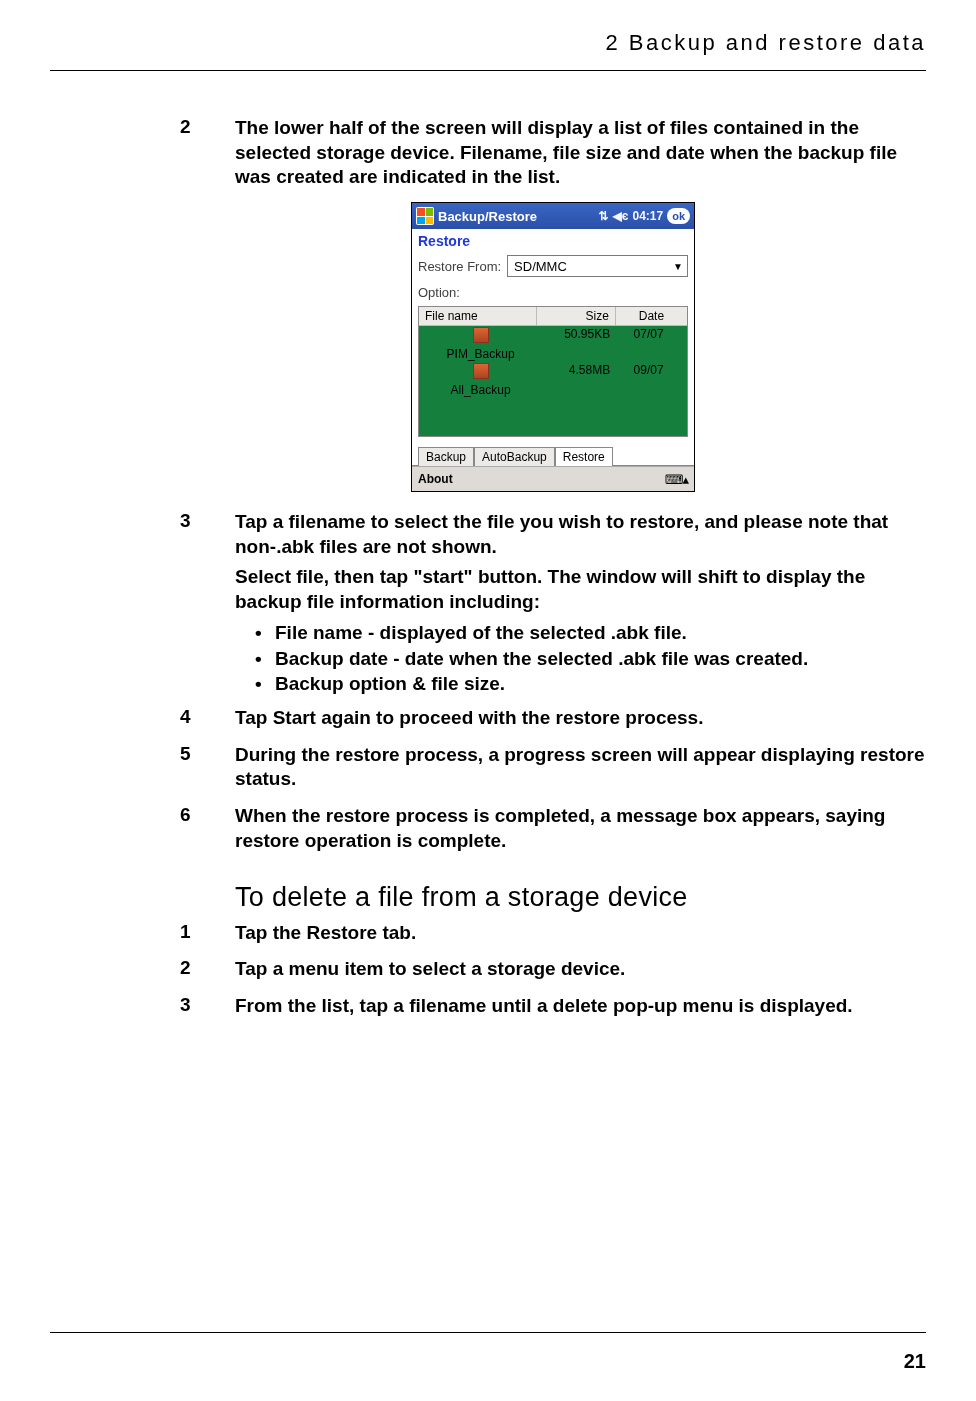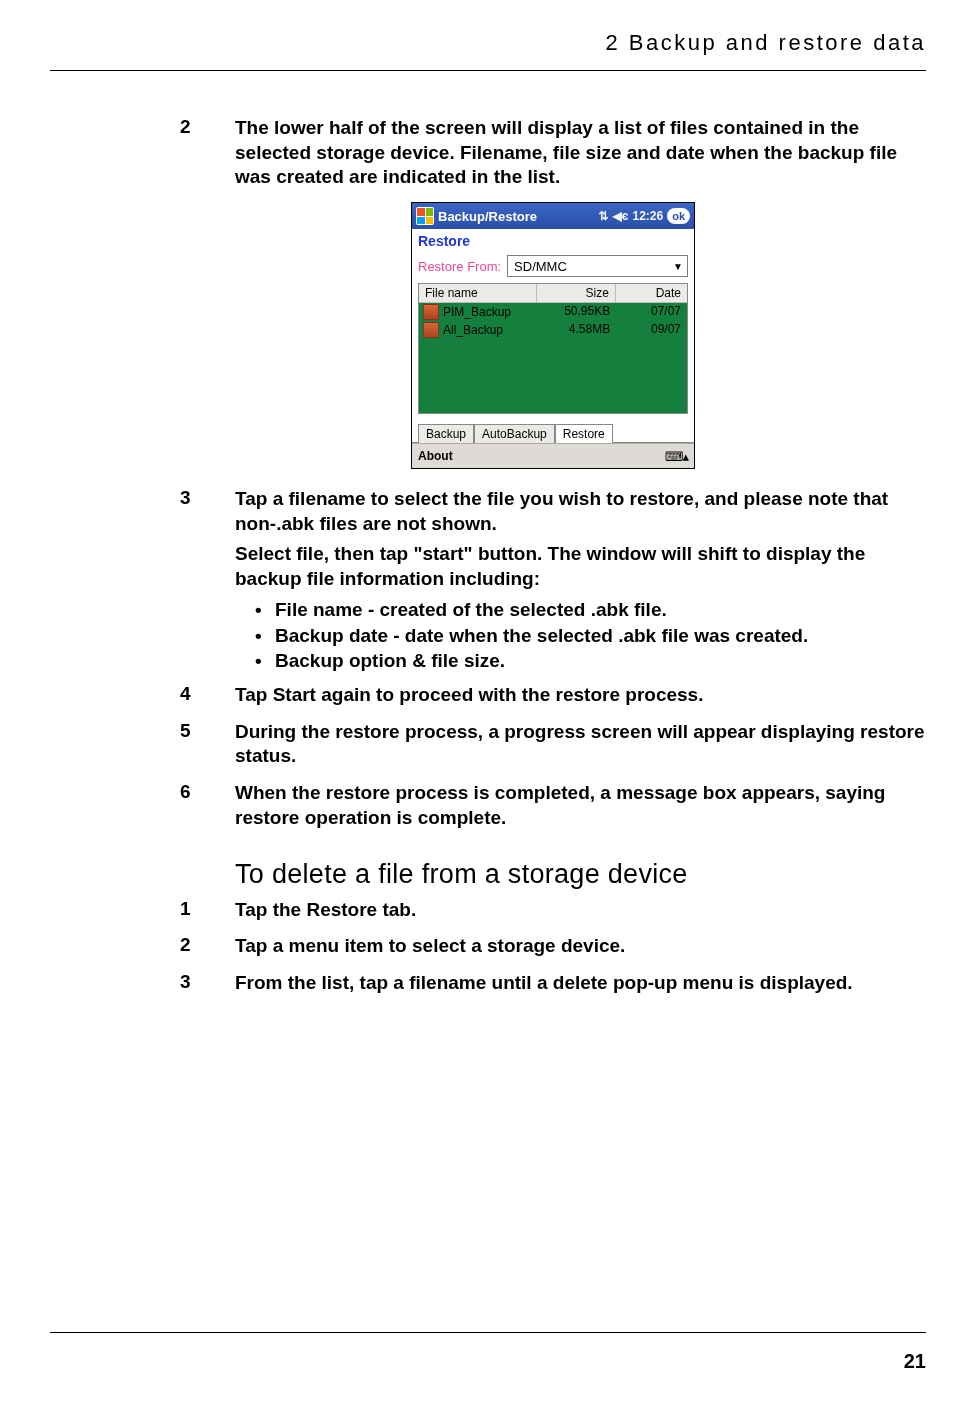--- a/index.html
+++ b/index.html
@@ -143,21 +143,21 @@
     font-size: 14px;
   }
   .field-row {
     display: flex;
     align-items: center;
     padding: 4px 6px;
     gap: 6px;
   }
   .field-row label {
     font-size: 13px;
-    color: #ec4899;
+    color: #404040;
   }
   .combo {
     flex: 1;
     height: 20px;
     border: 1px solid #7a7a7a;
     display: flex;
     align-items: center;
     justify-content: space-between;
     padding: 0 4px 0 6px;
     background: #fff;
@@ -178,32 +178,33 @@
     border-bottom: 1px solid #bbb;
     font-size: 12px;
   }
   .file-table .hdr > div {
     padding: 2px 6px;
     border-right: 1px solid #bbb;
   }
   .file-table .hdr > div:last-child { border-right: none; }
   .col-name { flex: 1.6; }
   .col-size { flex: 1; text-align: right; }
-  .col-date { flex: 0.9; text-align: right; }
+  .col-date { flex: 0.9; text-align: center; }
   .file-rows { height: 110px; }
   .file-row {
     display: flex;
     font-size: 12px;
     padding: 1px 0;
   }
   .file-row .col-name {
     display: flex;
     align-items: center;
     gap: 4px;
     padding-left: 4px;
+    flex-direction: column;
   }
   .file-row .col-size { padding-right: 6px; }
   .file-row .col-date { padding-right: 6px; }
   .file-icon {
     width: 14px; height: 14px;
     background: linear-gradient(#d63, #a42);
     border: 1px solid #832;
     display: inline-block;
   }
   .start-row {
@@ -299,34 +300,37 @@
           <span class="winflag">
               <span></span>
               <span></span>
               <span></span>
               <span></span>
             </span>
           <span>Backup/Restore</span>
           <span class="spacer"></span>
           <span class="tb-icon">⇅</span>
           <span class="tb-icon">◀є</span>
-          <span class="tb-icon">12:26</span>
+          <span class="tb-icon">04:17</span>
           <span class="ok-badge">ok</span>
         </div>
 
         <div class="restore-label">Restore</div>
 
         <div class="field-row">
           <label>Restore From:</label>
           <div class="combo">
             <span>SD/MMC</span>
             <span class="caret">▼</span>
           </div>
         </div>
 
+        <div class="field-row">
+          <label>Option:</label>
+        </div>
 
         <div class="file-table">
           <div class="hdr">
             <div class="col-name">File name</div>
             <div class="col-size">Size</div>
             <div class="col-date">Date</div>
           </div>
           <div class="file-rows">
             <div class="file-row">
               <div class="col-name">
@@ -360,21 +364,21 @@
         </div>
       </div>
     </div>
 
     <div class="step">
       <div class="step-num">3</div>
       <div class="step-body">
         <p>Tap a filename to select the file you wish to restore, and please note that non-.abk files are not shown.</p>
         <p class="follow">Select file, then tap "start" button. The window will shift to display the backup file information including:</p>
         <ul class="bullets">
-          <li>File name - created of the selected .abk file.</li>
+          <li>File name - displayed of the selected .abk file.</li>
           <li>Backup date - date when the selected .abk file was created.</li>
           <li>Backup option &amp; file size.</li>
         </ul>
       </div>
     </div>
 
     <div class="step">
       <div class="step-num">4</div>
       <div class="step-body">
         <p>Tap Start again to proceed with the restore process.</p>

